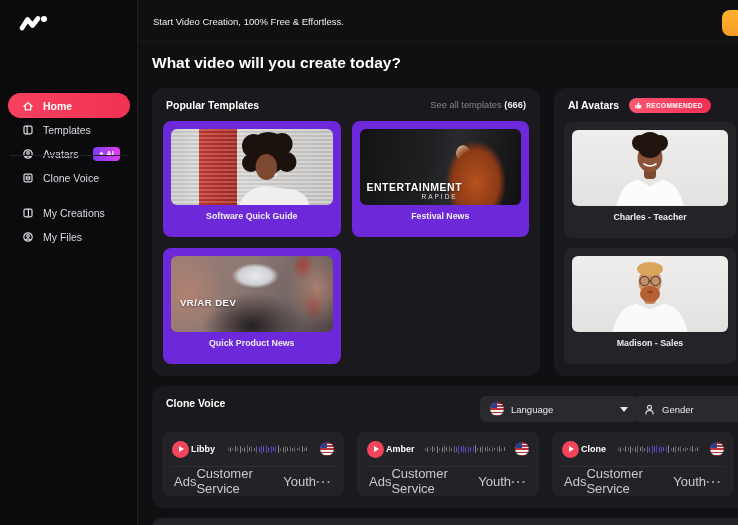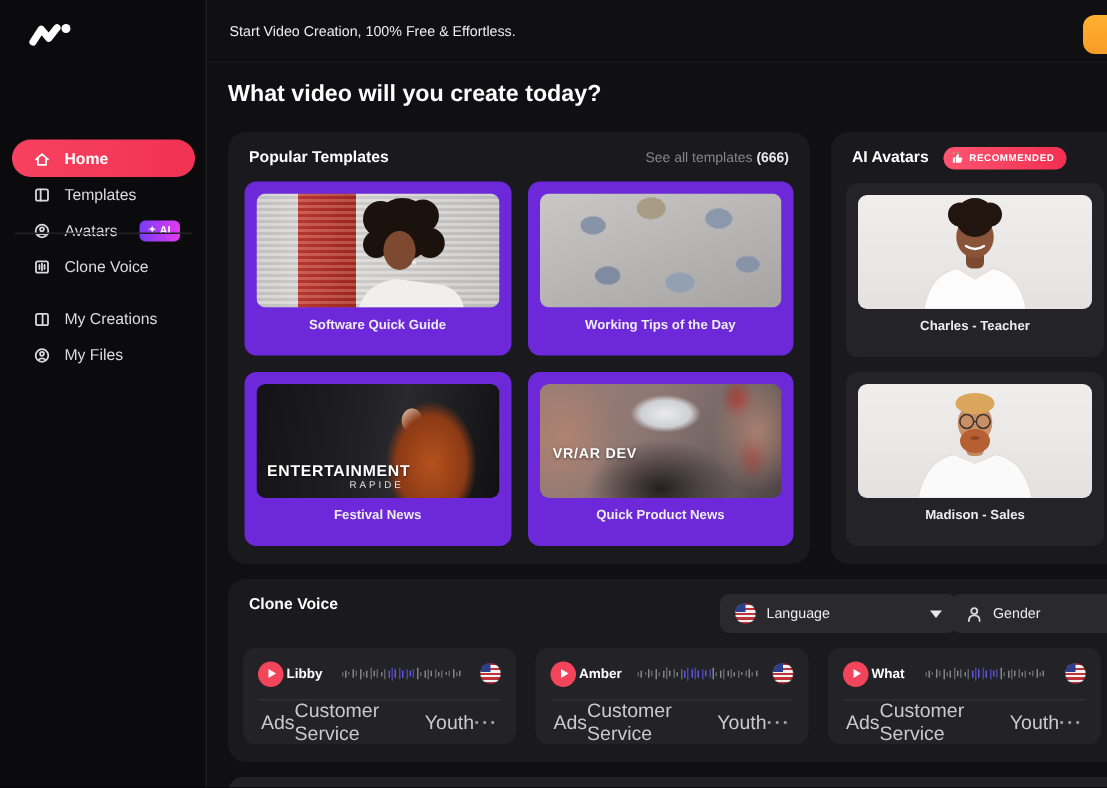--- a/index.html
+++ b/index.html
@@ -202,24 +202,20 @@
               <circle cx="114" cy="15" r="11" fill="#1c120d"></circle>
               <circle cx="119" cy="33" r="10" fill="#1c120d"></circle>
               <circle cx="82" cy="34" r="9" fill="#1c120d"></circle>
             <ellipse cx="98" cy="38" rx="11" ry="13" fill="#7d4a31"></ellipse>
             <circle cx="108" cy="46" r="1.5" fill="#e8e8e8"></circle>
           </svg>
         </div>
         <div class="card-label">Software Quick Guide</div>
       </div>
       <div class="card">
-        <div class="thumb thumb-working"></div>
-        <div class="card-label">Working Tips of the Day</div>
-      </div>
-      <div class="card">
         <div class="thumb thumb-festival">
           <span class="overlay-1">ENTERTAINMENT</span>
           <span class="overlay-2">RAPIDE</span>
         </div>
         <div class="card-label">Festival News</div>
       </div>
       <div class="card">
         <div class="thumb thumb-vr">
           <span class="overlay-vr">VR/AR DEV</span>
         </div>
@@ -393,21 +389,21 @@
         <span>Youth</span>
         <span class="vc-more">···</span>
       </div>
     </div>
 
     <div class="voice-card" style="left:400px">
       <div class="vc-row1">
         <button class="play-btn">
             <span class="play-tri"></span>
           </button>
-        <span class="voice-name">What</span>
+        <span class="voice-name">Clone</span>
         <span class="waveform">
             <span style="height: 3px; opacity: 0.6;"></span>
             <span style="height: 5px; opacity: 0.9;"></span>
             <span style="height: 2px; opacity: 0.6;"></span>
             <span style="height: 6px; opacity: 0.9;"></span>
             <span style="height: 4px; opacity: 0.6;"></span>
             <span style="height: 7px; opacity: 0.9;"></span>
             <span style="height: 3px; opacity: 0.6;"></span>
             <span style="height: 5px; opacity: 0.9;"></span>
             <span style="height: 8px; opacity: 0.6;"></span>

